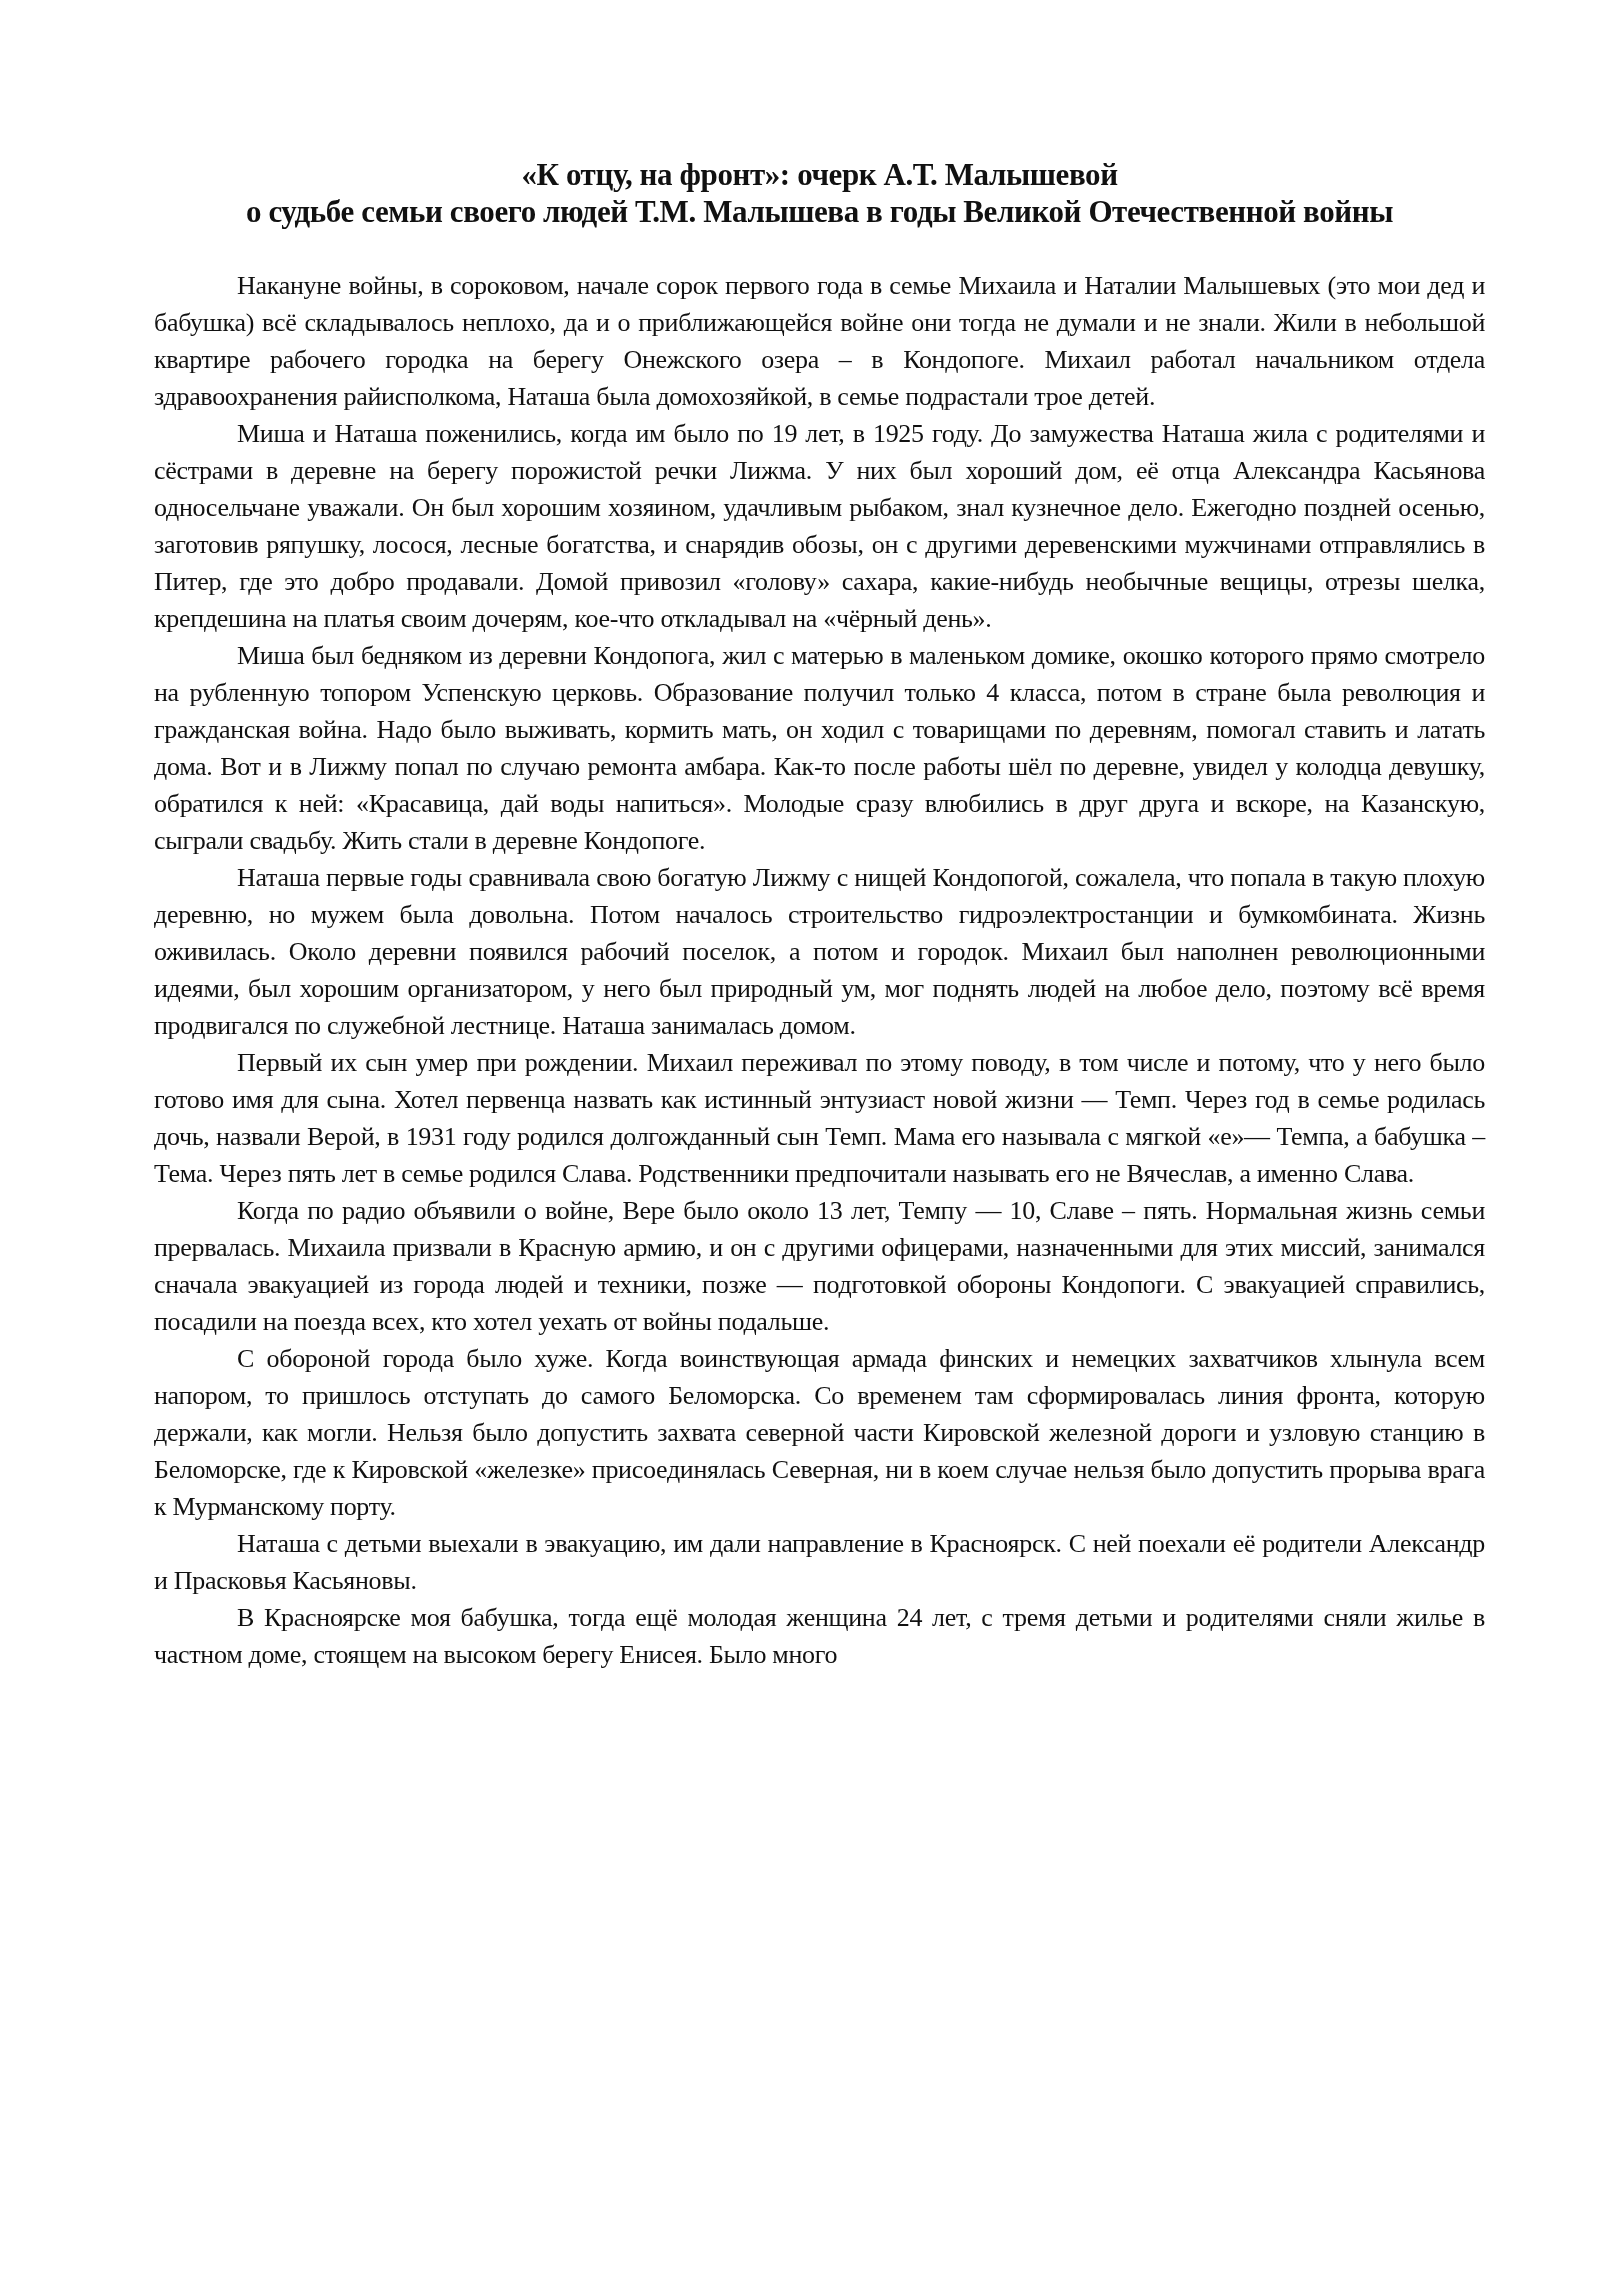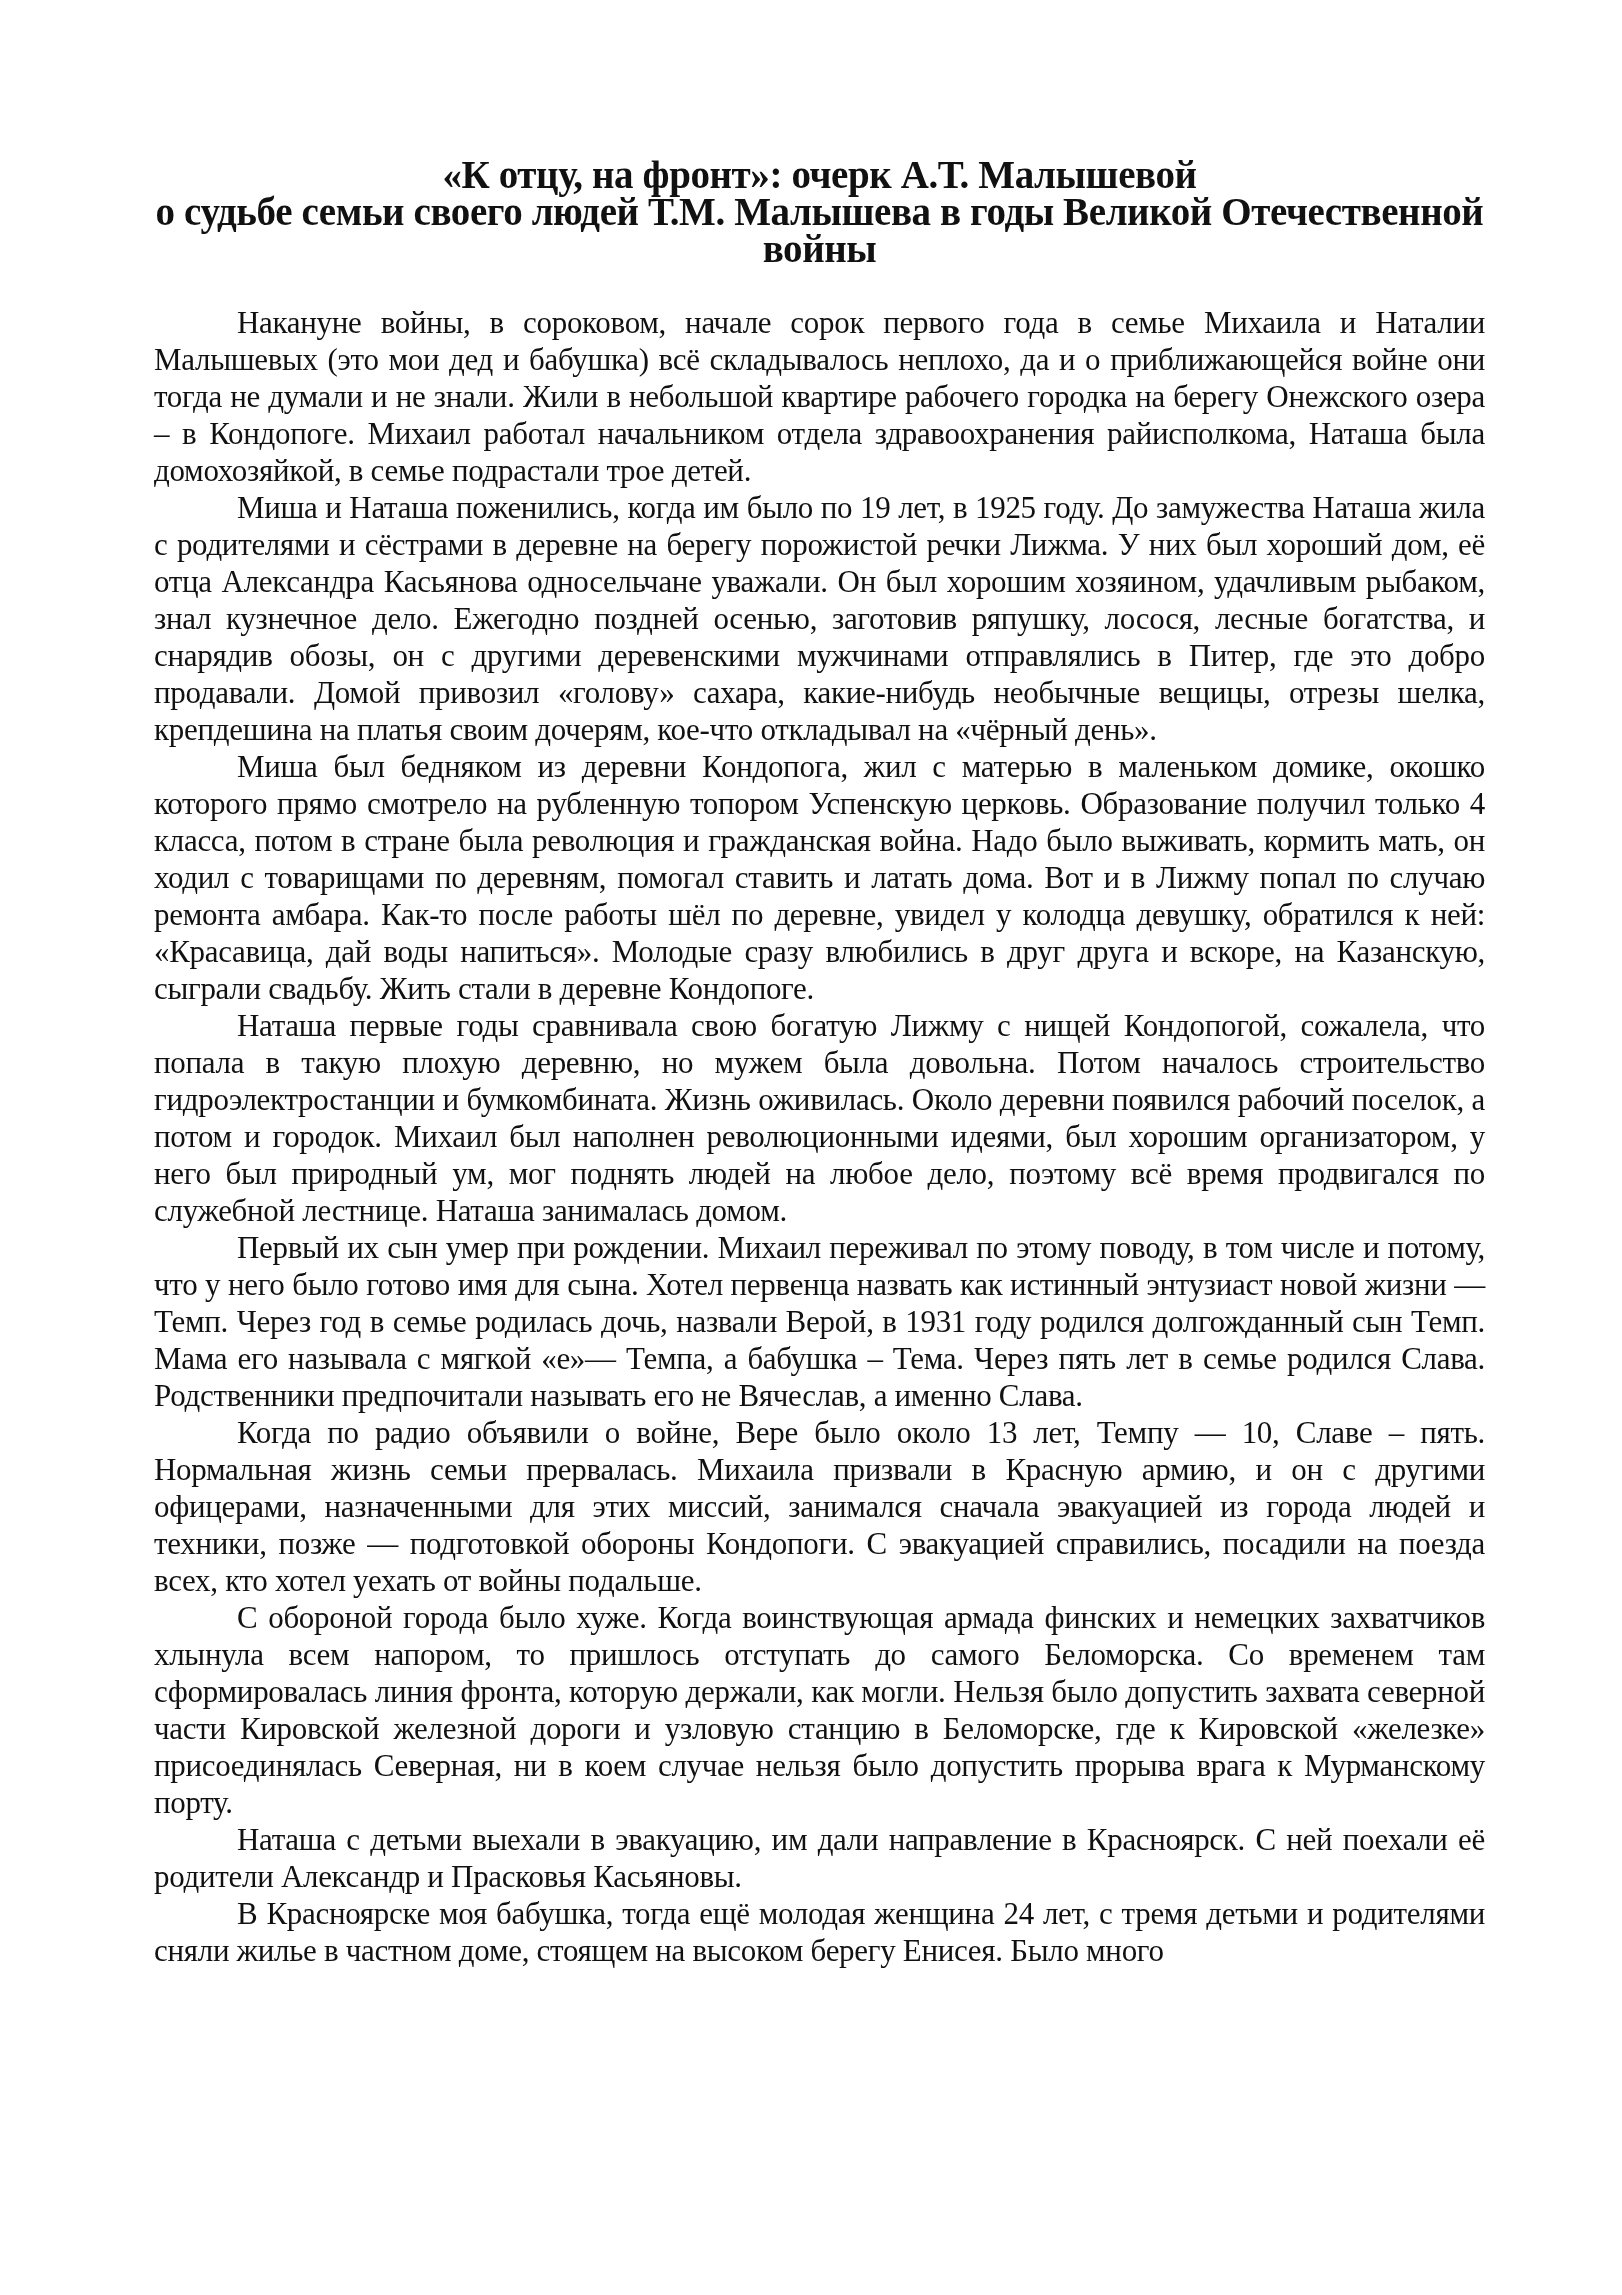--- a/index.html
+++ b/index.html
@@ -17,34 +17,34 @@
     }
     .page {
       position: absolute;
       left: 154px;
       top: 156px;
       width: 1331px;
     }
     .title {
       text-align: center;
       font-weight: bold;
-      font-size: 39px;
+      font-size: 31px;
       line-height: 37px;
       letter-spacing: -0.4px;
       margin: 0;
     }
     .title-line {
       display: block;
     }
     .body {
       margin-top: 37px;
     }
     .para {
       margin: 0;
-      font-size: 31px;
+      font-size: 26px;
       line-height: 37px;
       text-align: justify;
       text-indent: 83px;
       letter-spacing: -0.3px;
       word-spacing: 0px;
     }
   </style>
 </head>
 <body>
 

